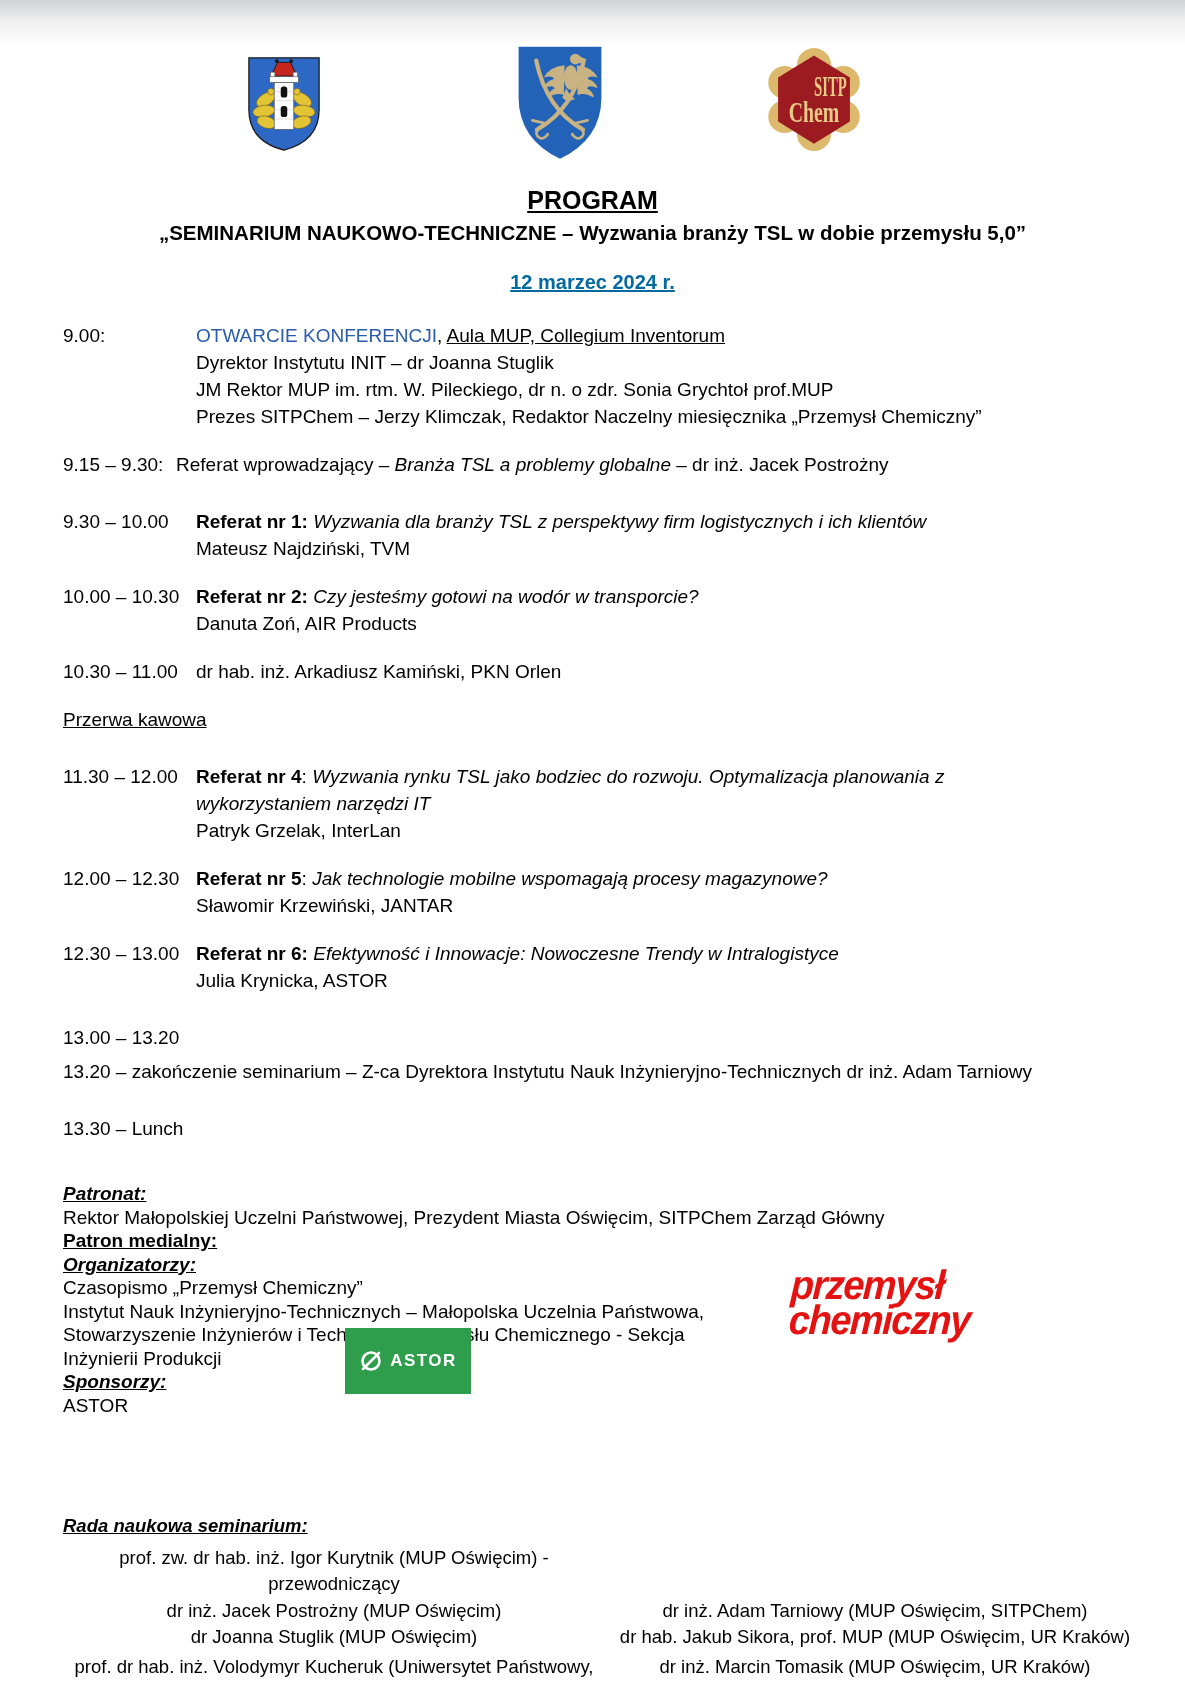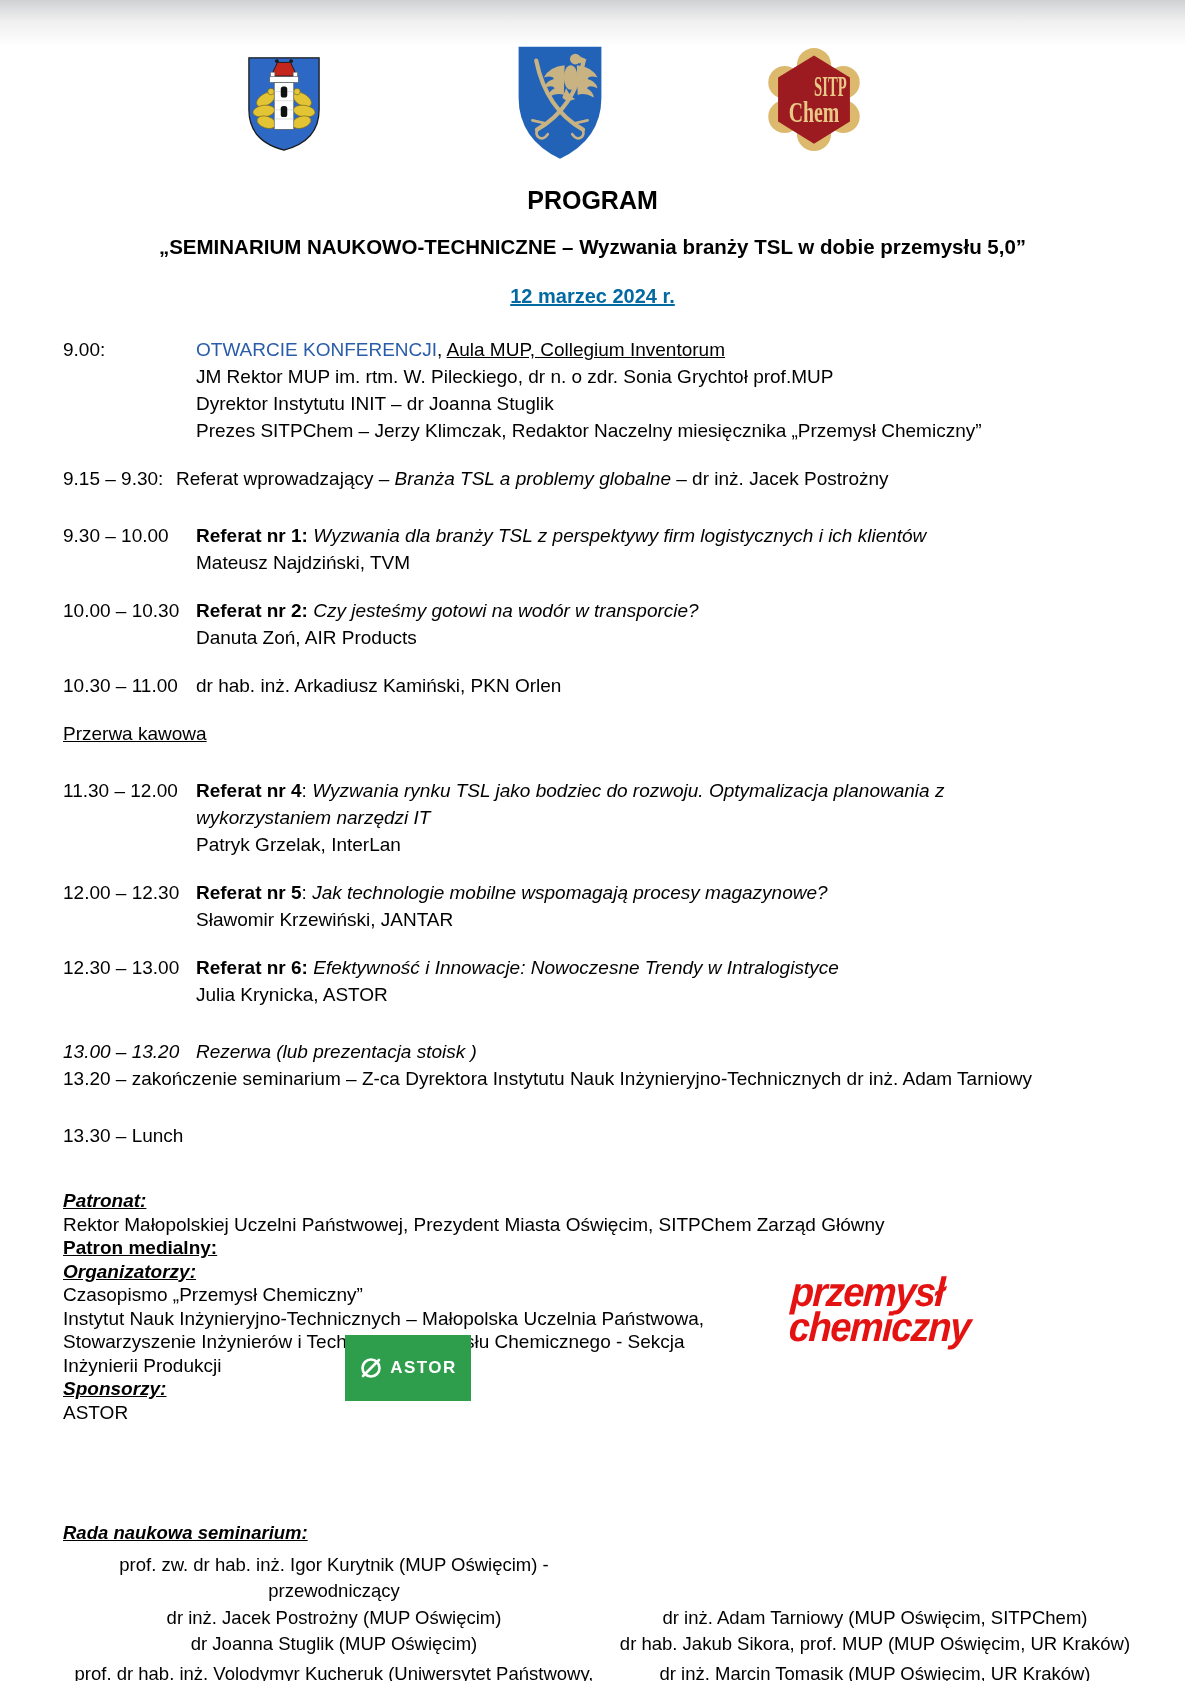--- a/index.html
+++ b/index.html
@@ -11,35 +11,35 @@
   }
   .top-shade { height:46px; background:linear-gradient(180deg,#cfd1d3 0%,#efefef 45%,#ffffff 100%); }
 
   
   .logos { position:relative; height:124px; }
   .logo { position:absolute; }
   .logo-oswiecim { left:245px; top:8px; }
   .logo-mup { left:514px; top:-4px; }
   .logo-sitp { left:765px; top:-8px; }
 
-  .title { text-align:center; font-size:25px; font-weight:bold; margin:16px 0 20px; }
+  .title { text-align:center; font-size:25px; font-weight:bold; margin:16px 0 6px;text-decoration:underline; }
   .subtitle { text-align:center; font-size:20.5px; font-weight:bold; margin:0 40px 26px; }
   .date { text-align:center; font-size:20px; font-weight:bold; color:#0369a1;
           text-decoration:underline; margin:0 0 28px; }
 
   
   .schedule { margin:0 60px 0 63px; font-size:19px; line-height:27px; }
   .sched-row { display:flex; }
   .sched-row .time { width:133px; flex:none; }
   .sched-row.narrow .time { width:113px; }
   .sched-row .content { flex:1; max-width:880px; }
   .sched-break { text-decoration:underline; }
   .sched-full { }
   .mb-n  { margin-bottom:21px; }
-  .mb-0  { margin-bottom:0;font-style:italic; }
+  .mb-0  { margin-bottom:7px; }
   .mb-lg { margin-bottom:30px; }
   .mb-xl { margin-bottom:38px; }
   .blue-bold { color:#2A5CAA; font-weight:normal; }
   .bold { font-weight:bold; }
   .italic { font-style:italic; }
   .underline { text-decoration:underline; }
 
   
   .footer { position:relative; margin:40px 60px 0 63px; font-size:19px; line-height:23.5px; }
   .f-label { font-weight:bold; text-decoration:underline; display:inline-block; }
@@ -145,22 +145,22 @@
 
 <div class="title">PROGRAM</div>
 <div class="subtitle">„SEMINARIUM NAUKOWO-TECHNICZNE – Wyzwania branży TSL w dobie przemysłu 5,0”</div>
 <div class="date">12 marzec 2024 r.</div>
 
 <div class="schedule">
     <div class="mb-n sched-row">
       <span class="time">9.00:</span>
       <div class="content">
         <div class="line"><span class="blue-bold">OTWARCIE KONFERENCJI</span><span>, </span><span class="underline">Aula MUP, Collegium Inventorum</span></div>
+        <div class="line"><span>Dyrektor Instytutu INIT – dr Joanna Stuglik</span></div>
         <div class="line"><span>JM Rektor MUP im. rtm. W. Pileckiego, dr n. o zdr. Sonia Grychtoł prof.MUP</span></div>
-        <div class="line"><span>Dyrektor Instytutu INIT – dr Joanna Stuglik</span></div>
         <div class="line"><span>Prezes SITPChem – Jerzy Klimczak, Redaktor Naczelny miesięcznika „Przemysł Chemiczny”</span></div>
       </div>
     </div>
     <div class="mb-lg sched-row narrow">
       <span class="time">9.15 – 9.30:</span>
       <div class="content">
         <div class="line"><span>Referat wprowadzający – </span><span class="italic">Branża TSL a problemy globalne</span><span> – dr inż. Jacek Postrożny</span></div>
       </div>
     </div>
     <div class="mb-n sched-row">
@@ -200,23 +200,20 @@
     </div>
     <div class="mb-lg sched-row">
       <span class="time">12.30 – 13.00</span>
       <div class="content">
         <div class="line"><span class="bold">Referat nr 6: </span><span class="italic">Efektywność i Innowacje: Nowoczesne Trendy w Intralogistyce</span></div>
         <div class="line"><span>Julia Krynicka, ASTOR</span></div>
       </div>
     </div>
     <div class="mb-0 sched-row">
       <span class="time">13.00 – 13.20</span>
-      <div class="content">
-        <div class="line"><span>Rezerwa (lub prezentacja stoisk )</span></div>
-      </div>
     </div>
     <div class="mb-lg sched-full">13.20 – zakończenie seminarium – Z-ca Dyrektora Instytutu Nauk Inżynieryjno-Technicznych dr inż. Adam Tarniowy</div>
     <div class="mb-xl sched-full">13.30 – Lunch</div>
   </div>
 
 <div class="footer">
   <div><span class="f-label it">Patronat:</span></div>
   <div>Rektor Małopolskiej Uczelni Państwowej, Prezydent Miasta Oświęcim, SITPChem Zarząd Główny</div>
   <div><span class="f-label">Patron medialny:</span></div>
   <div><span class="f-label it">Organizatorzy:</span></div>

